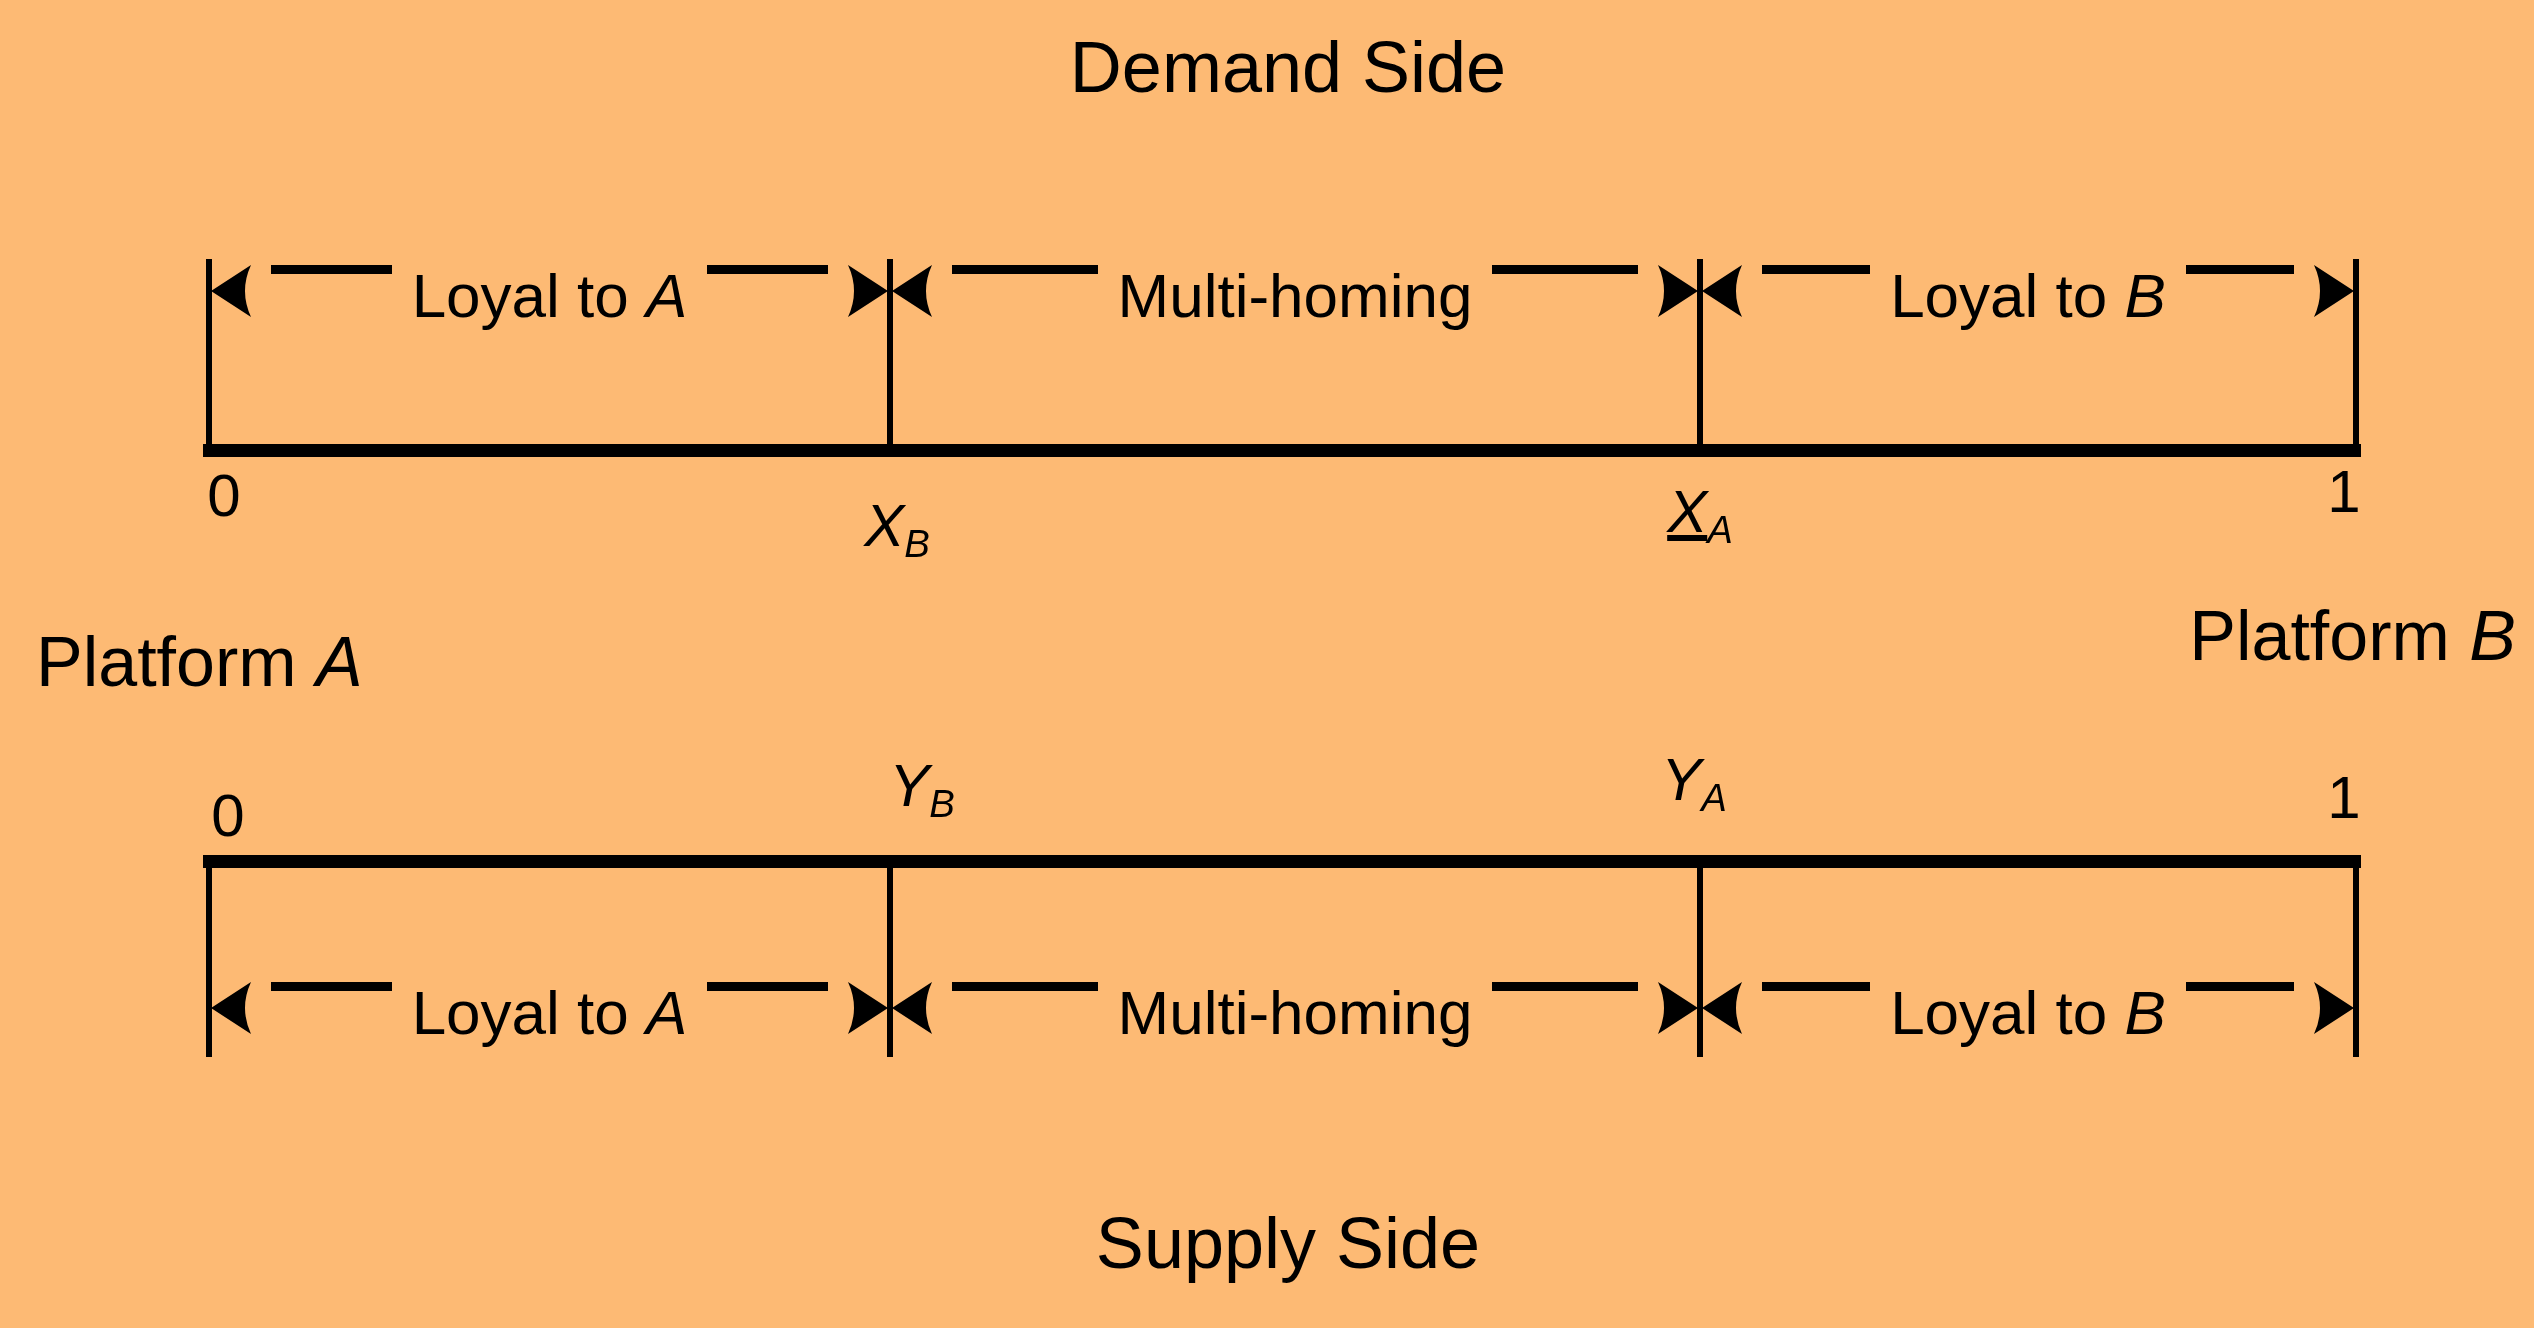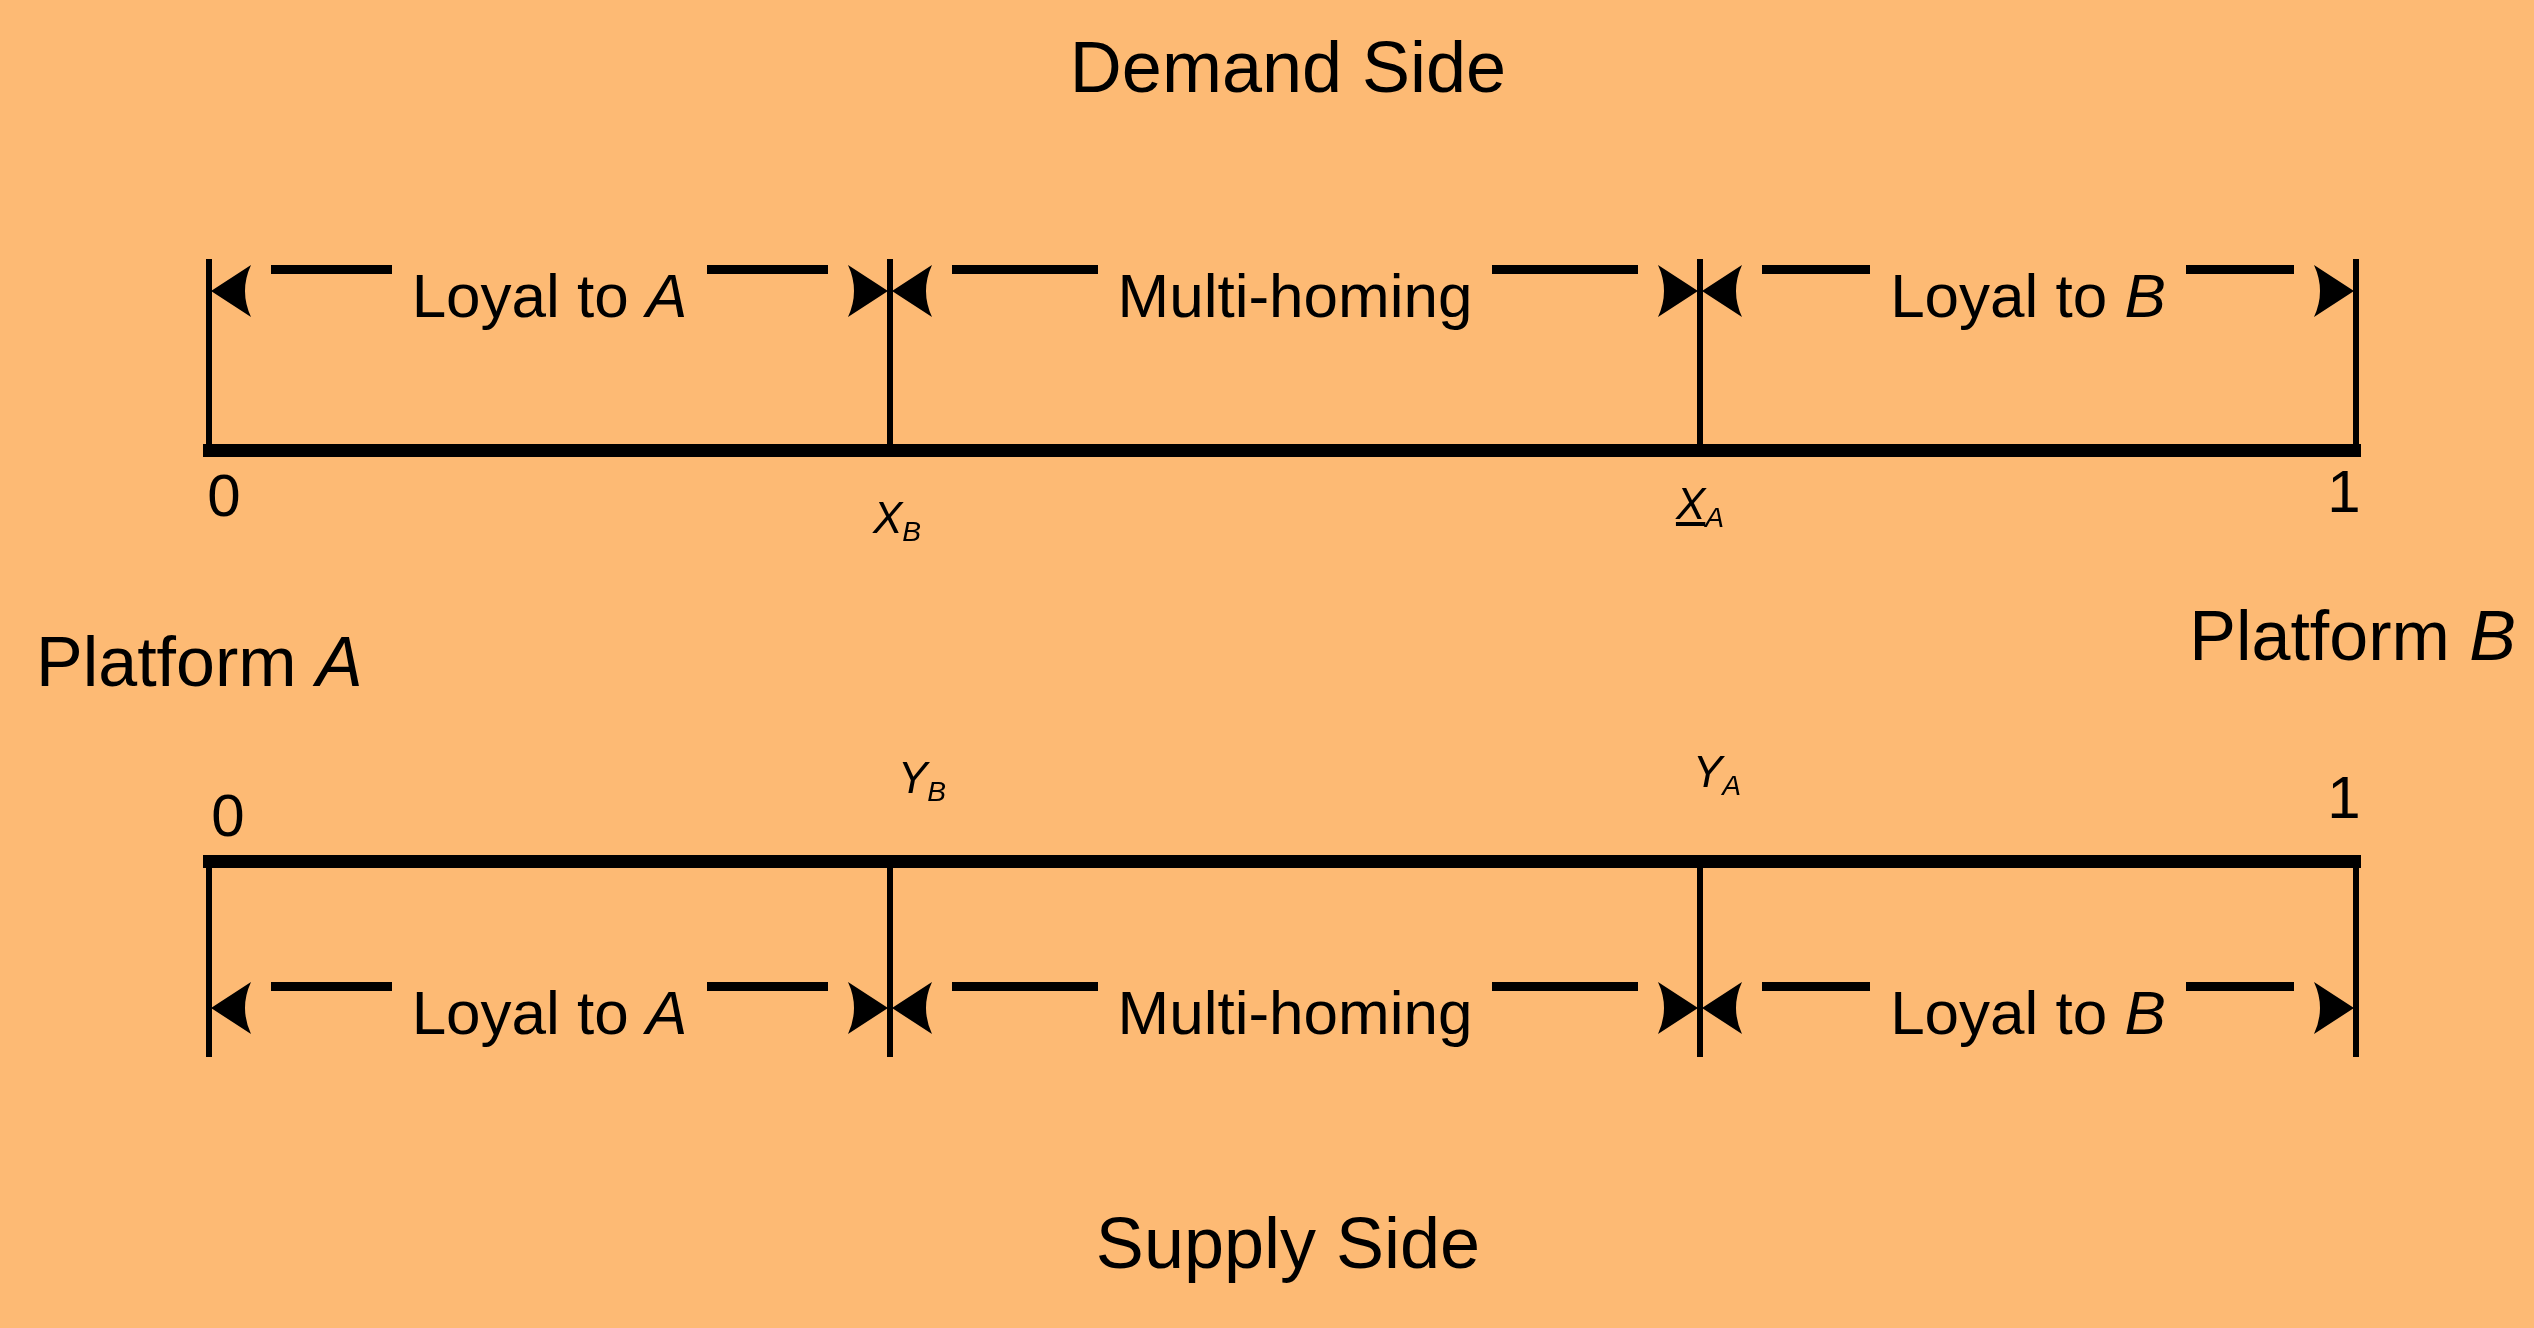--- a/index.html
+++ b/index.html
@@ -63,21 +63,21 @@
   }
   .num {
     position: absolute;
     font-size: 60px;
     line-height: 1;
     transform: translateX(-50%);
     white-space: nowrap;
   }
   .tick-label {
     position: absolute;
-    font-size: 44px;
+    font-size: 60px;
     line-height: 1;
     transform: translateX(-50%);
     font-style: italic;
     white-space: nowrap;
   }
   .sub {
     font-size: 0.64em;
     font-style: italic;
     vertical-align: -0.28em;
   }
@@ -144,21 +144,21 @@
   <div class="num" style="left: 224px; top: 466px;">0</div>
   <div class="tick-label" style="left: 897px; top: 496px;"><span>X</span><span class="sub">B</span></div>
   <div class="tick-label" style="left: 1700px; top: 482px; text-decoration: underline;"><span>X</span><span class="sub">A</span></div>
   <div class="num" style="left: 2344px; top: 462px;">1</div>
 
   <div class="platform" style="left: 36px; top: 624px;"><span>Platform </span><span class="it">A</span></div>
   <div class="platform" style="right: 18px; top: 598px;"><span>Platform </span><span class="it">B</span></div>
 
   <div class="num" style="left: 228px; top: 786px;">0</div>
   <div class="tick-label" style="left: 897px; top: 756px; margin-left: 25px;"><span>Y</span><span class="sub">B</span></div>
-  <div class="tick-label" style="left: 1694px; top: 750px; margin-left: 23px;"><span>Y</span><span class="sub">A</span></div>
+  <div class="tick-label" style="left: 1694px; top: 750px;"><span>Y</span><span class="sub">A</span></div>
   <div class="num" style="left: 2344px; top: 768px;">1</div>
 
   <div class="hline" style="left: 203px; top: 855px; width: 2158px;"></div>
 
   <div class="vline" style="left: 206px; top: 861px; height: 196px;"></div>
   <div class="vline" style="left: 887px; top: 861px; height: 196px;"></div>
   <div class="vline" style="left: 1697px; top: 861px; height: 196px;"></div>
   <div class="vline" style="left: 2353px; top: 861px; height: 196px;"></div>
 
   <div class="arrow-row" style="left: 209px; top: 982px; width: 681px;">

